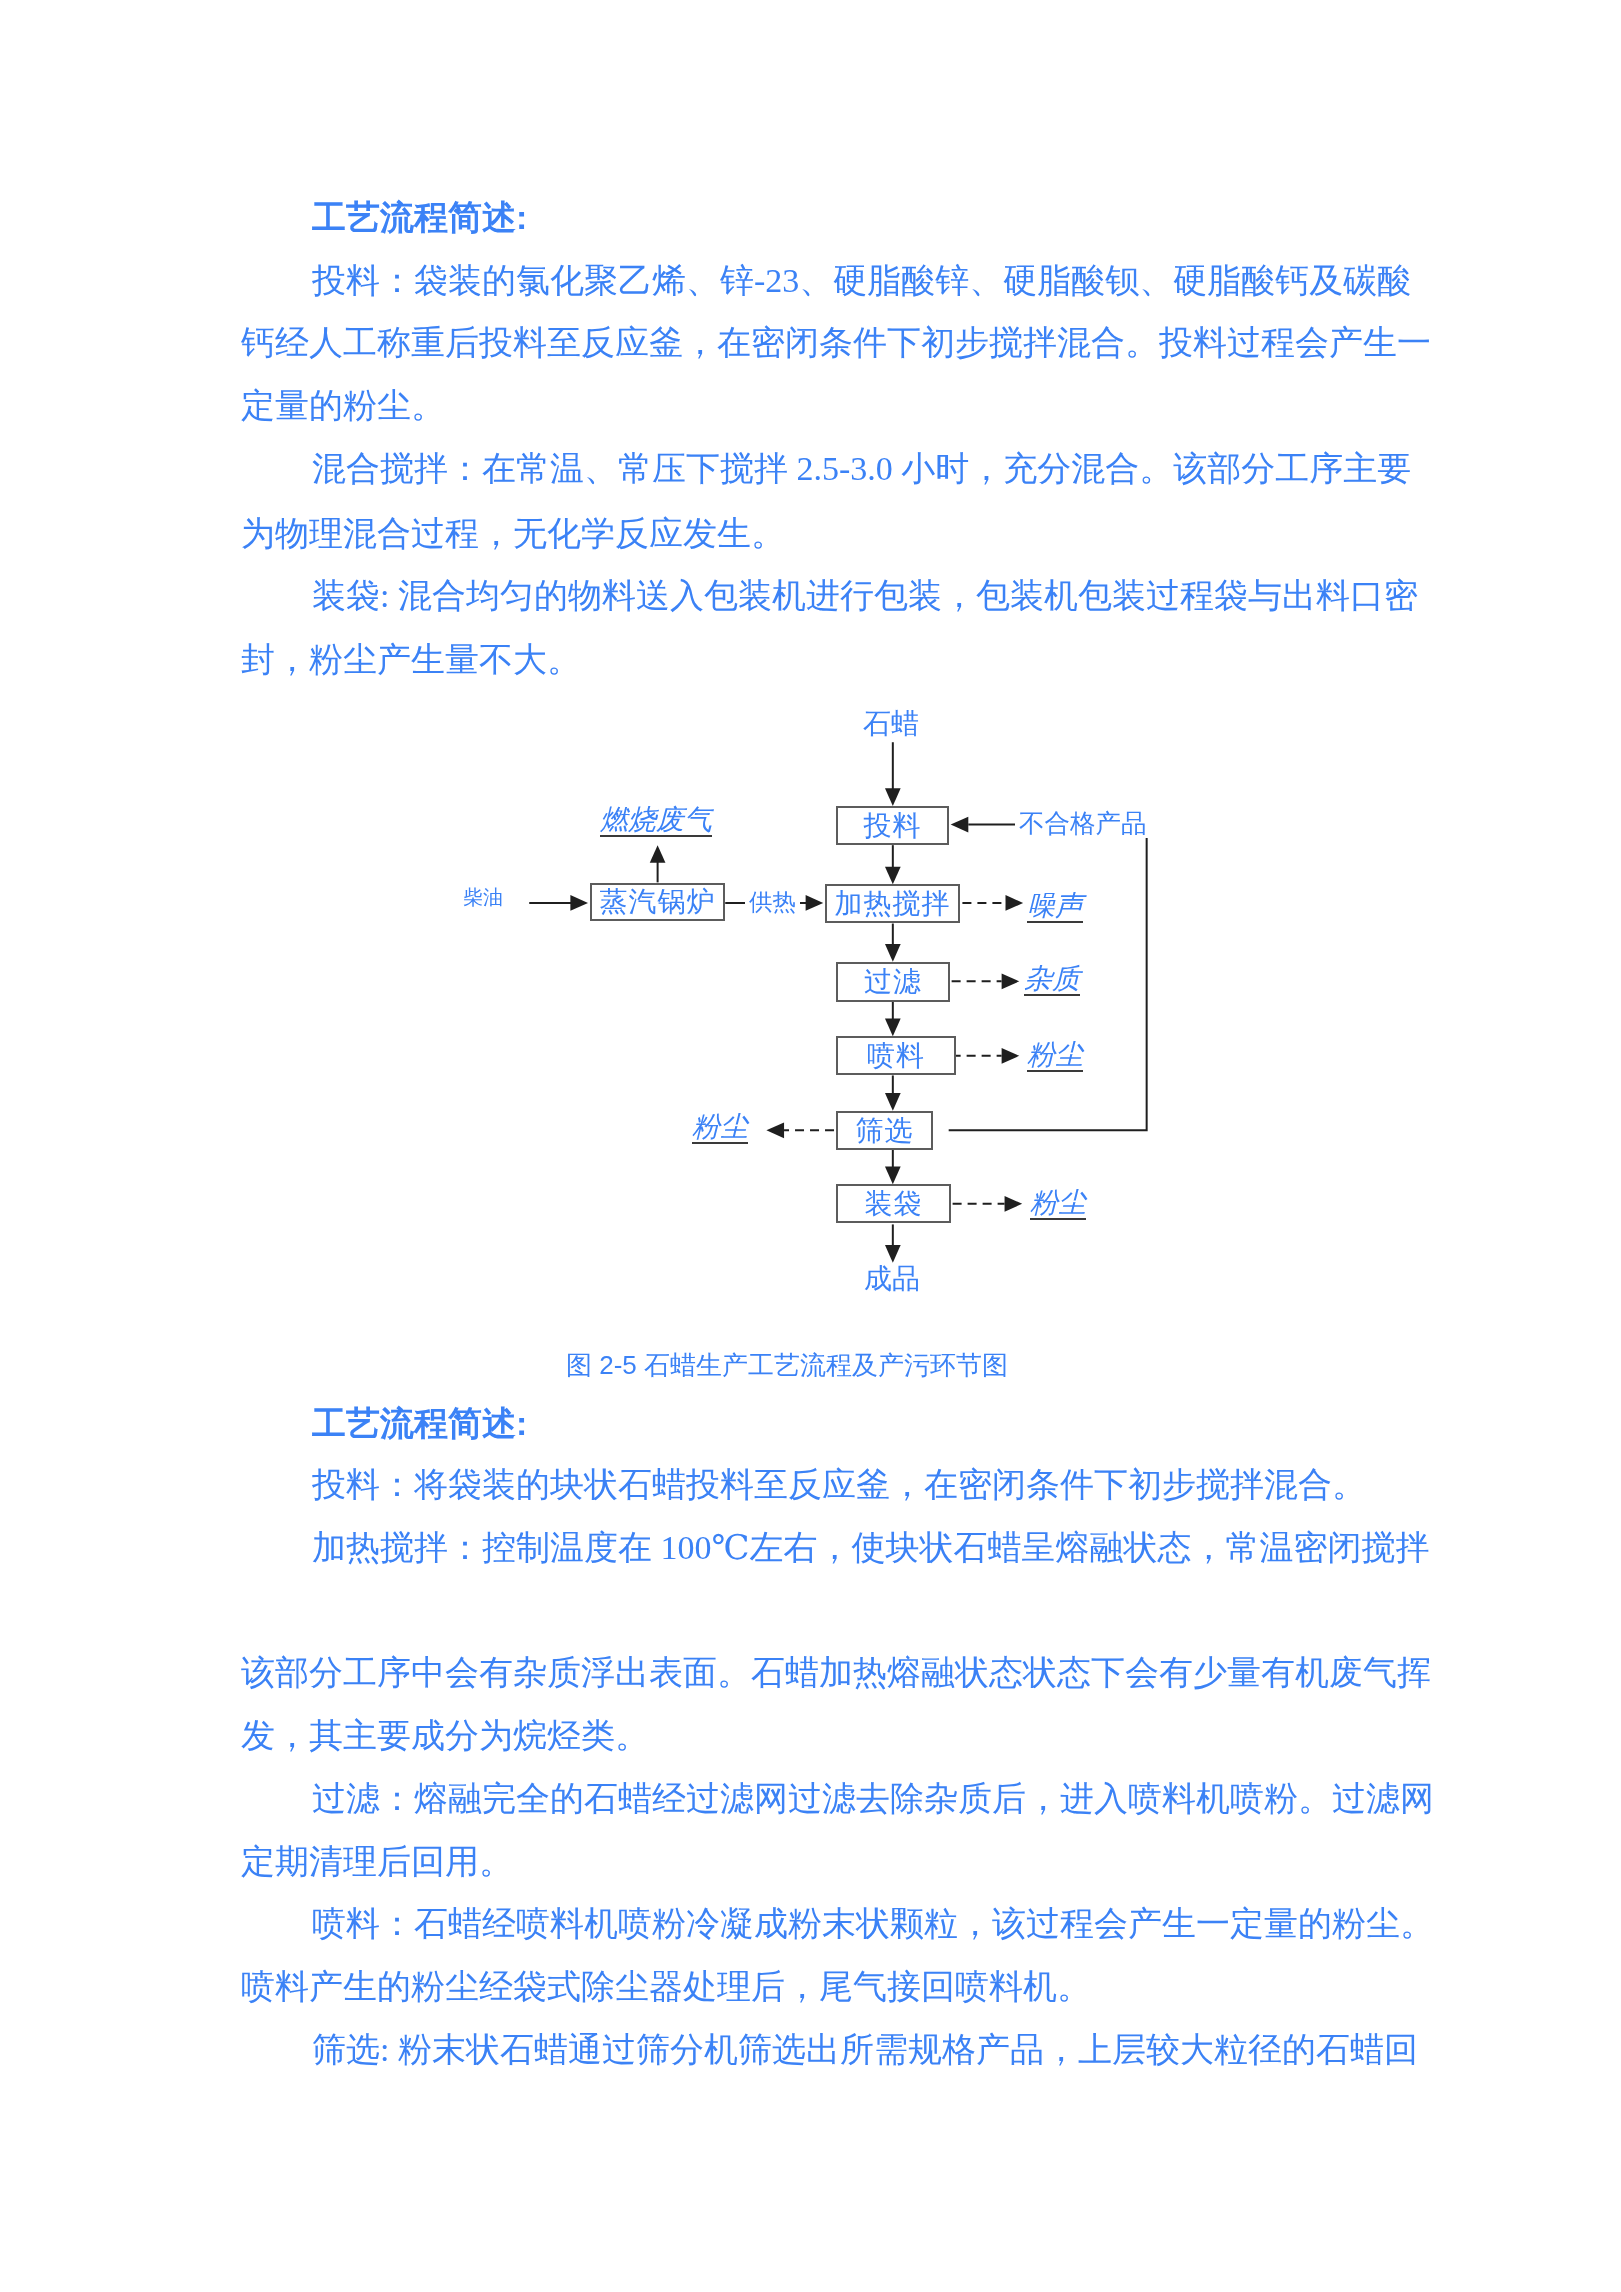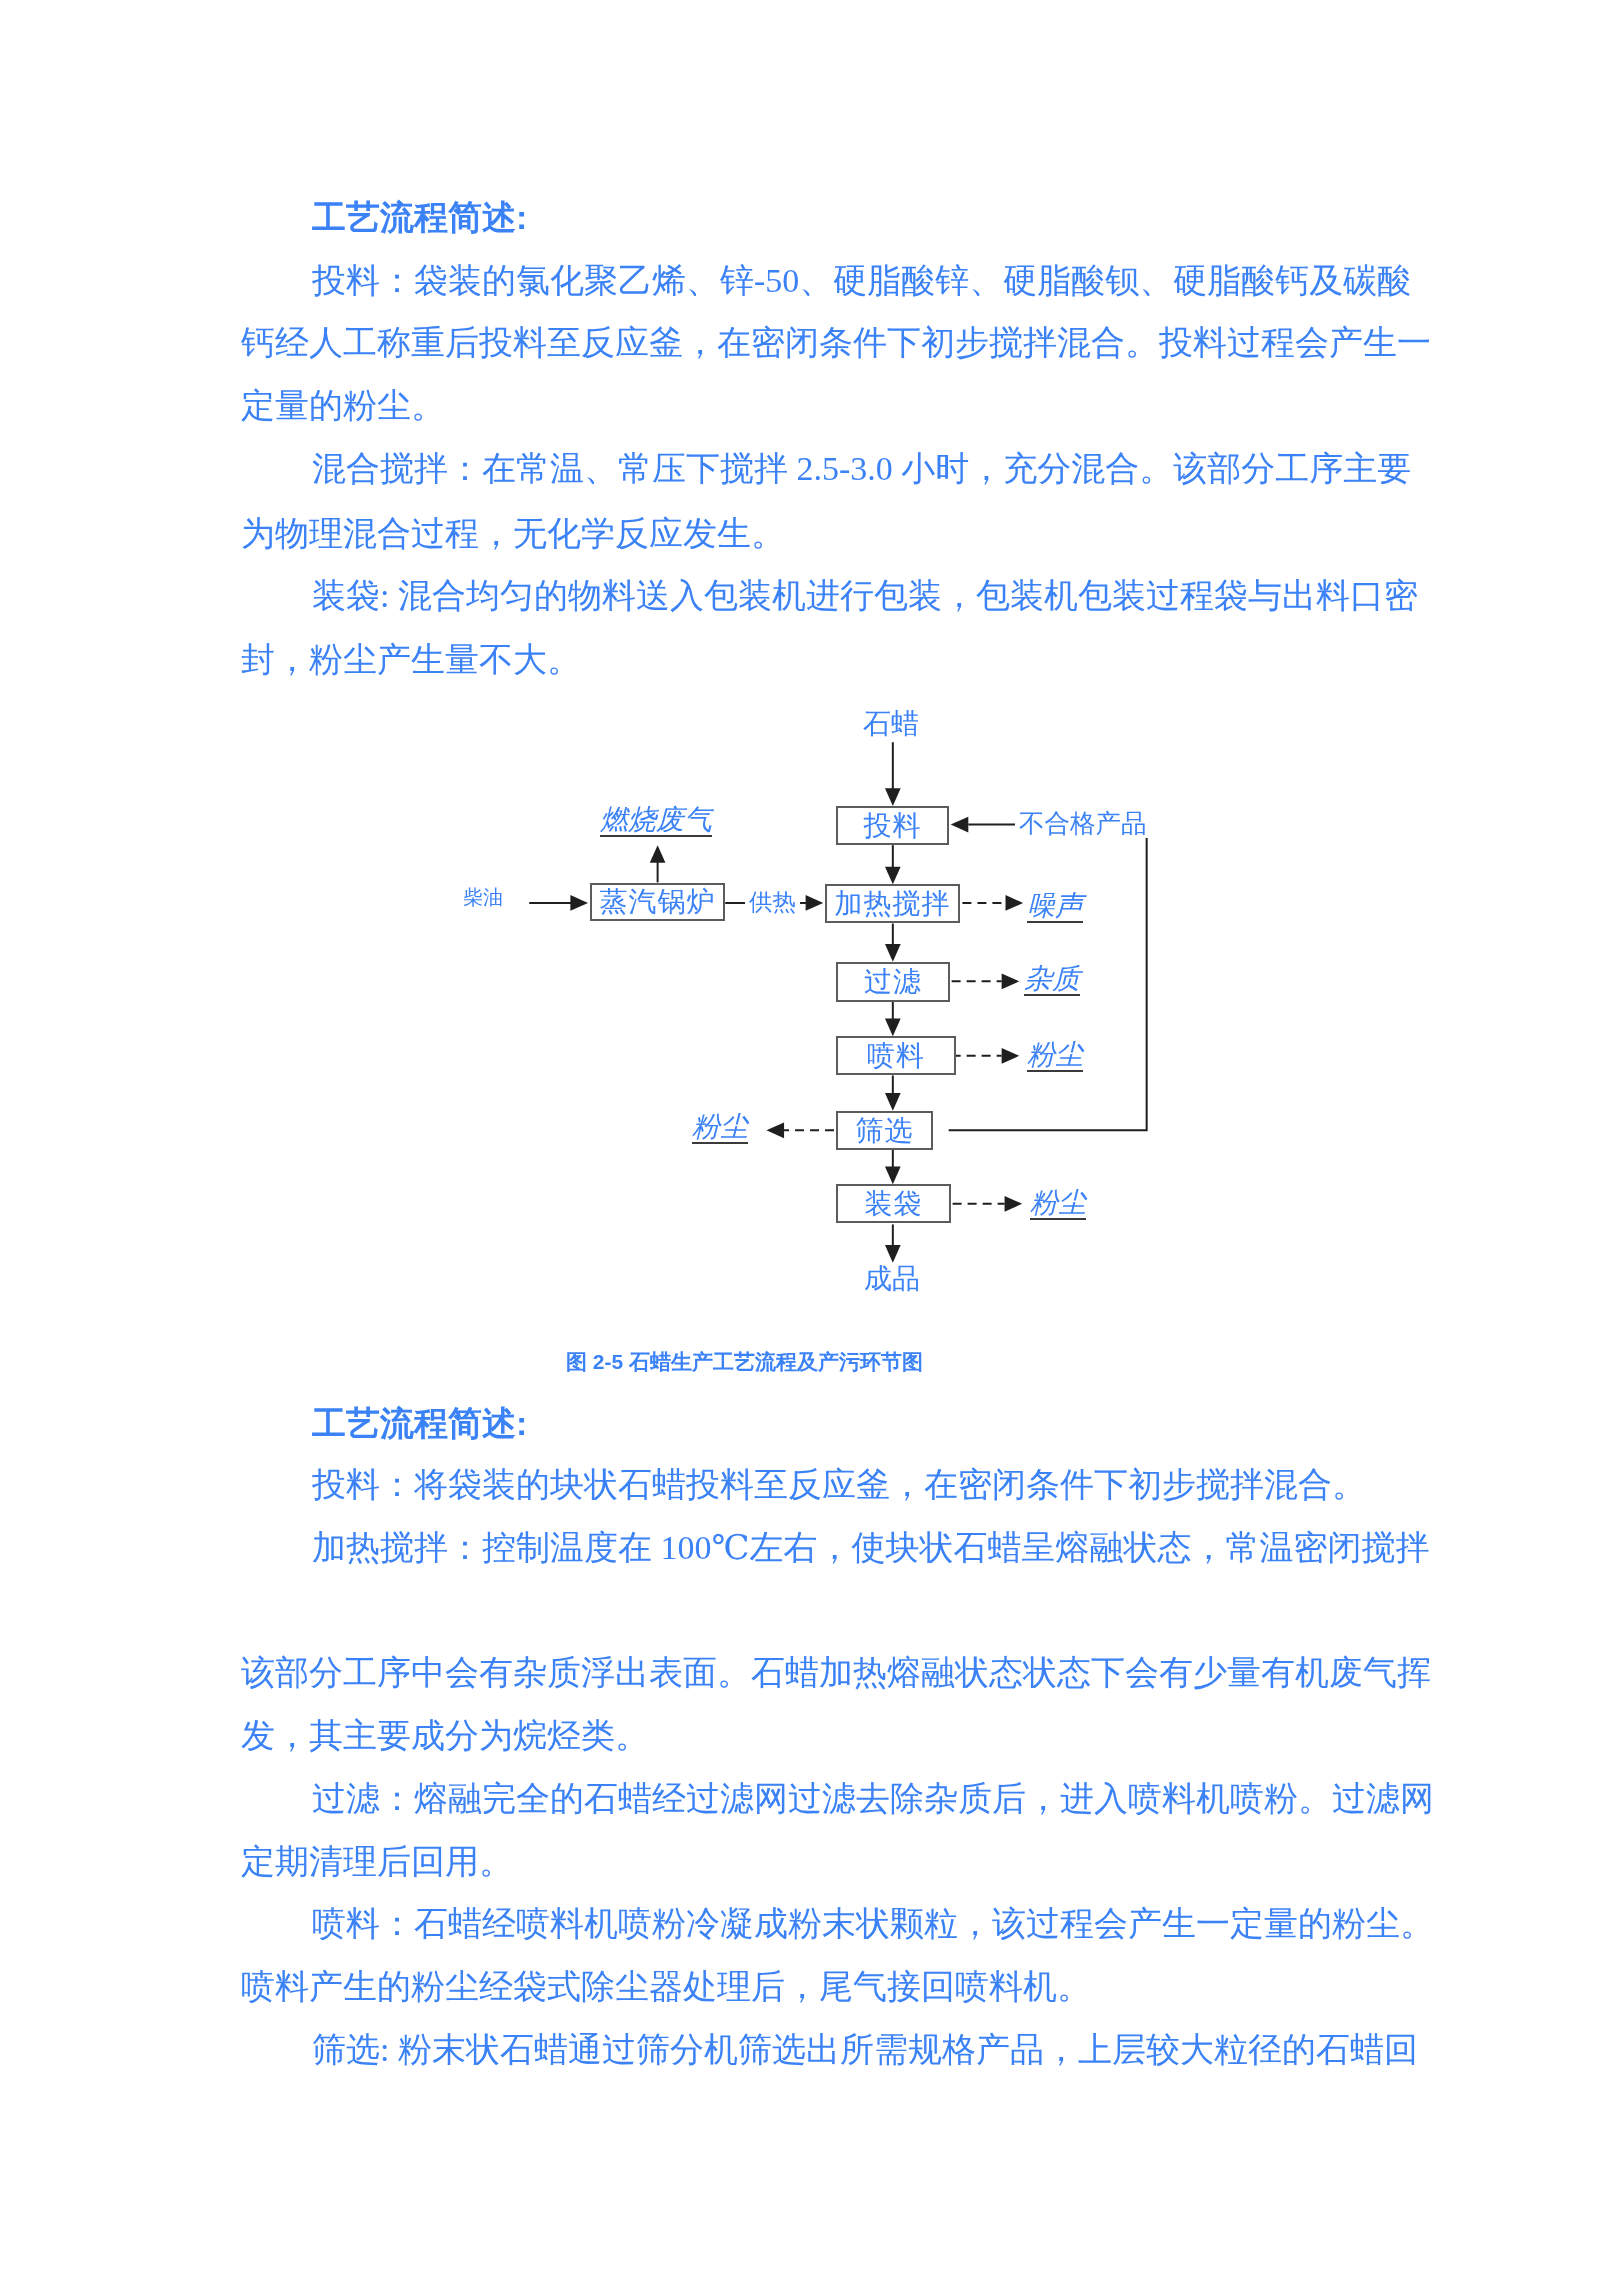--- a/index.html
+++ b/index.html
@@ -3,21 +3,21 @@
 <meta charset="utf-8">
 <style>
   html,body{margin:0;padding:0;background:#e8e8e8;}
   .page{
     position:relative;width:1621px;height:2293px;background:#ffffff;
     font-family:"Liberation Serif","DejaVu Serif",serif;color:#3b82f6;
     margin:0 auto;overflow:hidden;
   }
   .tline{position:absolute;white-space:nowrap;font-size:34px;line-height:1.08;}
   .hd{font-family:"Liberation Sans","DejaVu Sans",sans-serif;font-weight:700;font-size:34px;}
-  .cap{font-family:"Liberation Sans","DejaVu Sans",sans-serif;font-weight:700;font-size:21px;}
+  .cap{font-family:"Liberation Sans","DejaVu Sans",sans-serif;font-weight:400;font-size:26px;}
   .fbox{
     position:absolute;box-sizing:border-box;border:2px solid #5c5c5c;background:#fff;
     display:flex;align-items:center;justify-content:center;
     font-size:28px;letter-spacing:1px;z-index:3;
   }
   .flabel{position:absolute;font-size:28px;line-height:1.05;white-space:nowrap;z-index:3;}
   .em{
     font-style:italic;
     text-decoration:underline;
     text-decoration-thickness:2px;
@@ -29,21 +29,21 @@
   .tiny{font-size:23.5px;}
   svg.conn{position:absolute;left:0;top:0;z-index:2;}
   svg.conn *{vector-effect:non-scaling-stroke;}
 </style>
 </head>
 <body>
 
 <div class="page">
 
   <div class="tline hd" style="left:312px;top:199px">工艺流程简述:</div>
-  <div class="tline" style="left:312px;top:263px">投料：袋装的氯化聚乙烯、锌-50、硬脂酸锌、硬脂酸钡、硬脂酸钙及碳酸</div>
+  <div class="tline" style="left:312px;top:263px">投料：袋装的氯化聚乙烯、锌-23、硬脂酸锌、硬脂酸钡、硬脂酸钙及碳酸</div>
   <div class="tline" style="left:241px;top:325px">钙经人工称重后投料至反应釜，在密闭条件下初步搅拌混合。投料过程会产生一</div>
   <div class="tline" style="left:241px;top:388px">定量的粉尘。</div>
   <div class="tline" style="left:312px;top:451px">混合搅拌：在常温、常压下搅拌 2.5-3.0 小时，充分混合。该部分工序主要</div>
   <div class="tline" style="left:241px;top:516px">为物理混合过程，无化学反应发生。</div>
   <div class="tline" style="left:312px;top:578px">装袋: 混合均匀的物料送入包装机进行包装，包装机包装过程袋与出料口密</div>
   <div class="tline" style="left:241px;top:642px">封，粉尘产生量不大。</div>
 
   <div>
 
     <svg class="conn" width="1621" height="2293" viewBox="0 0 1654 2339">

